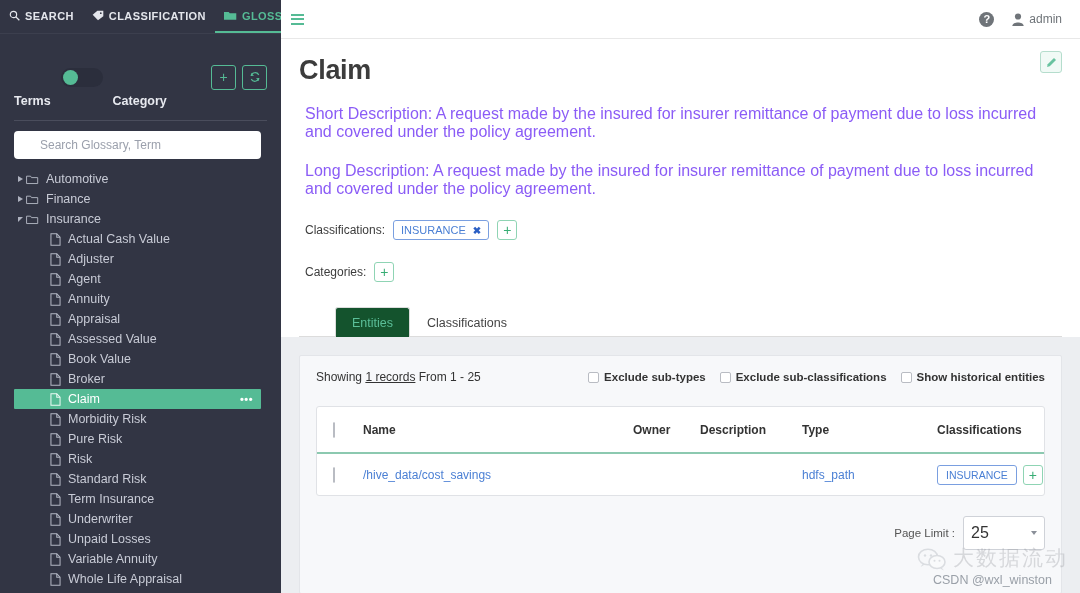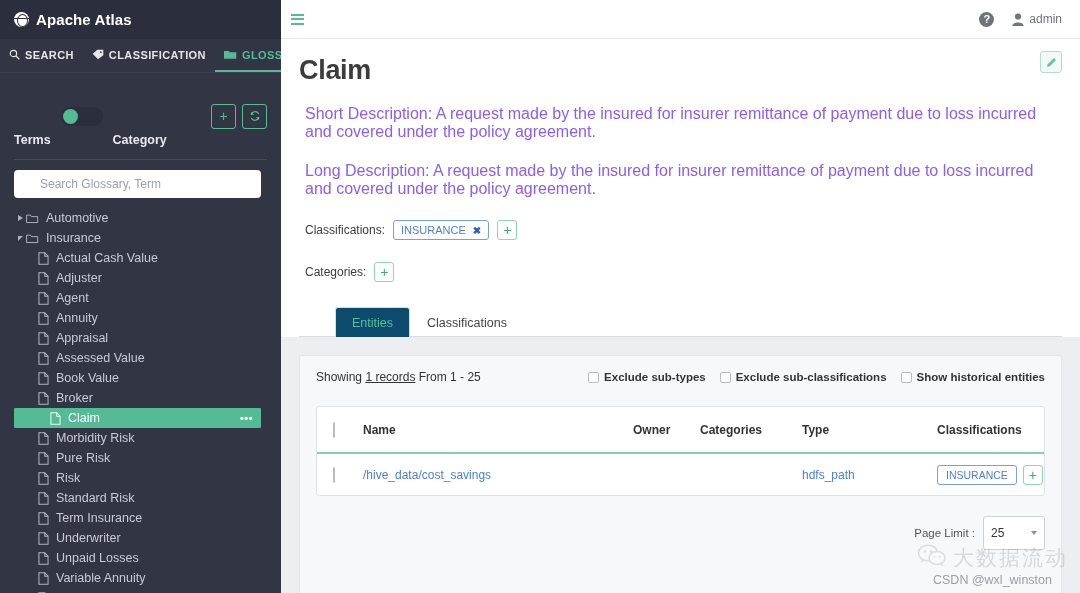--- a/index.html
+++ b/index.html
@@ -101,21 +101,21 @@
   .tree { margin-top: 10px; }
   .tree-node {
     display: flex; align-items: center;
     height: 20px;
     font-size: 12.5px;
     color: #c8cbd6;
     cursor: pointer;
     padding-left: 14px;
     position: relative;
   }
-  .tree-node.child { padding-left: 38px; }
+  .tree-node.child { padding-left: 50px; }
   .tree-node.selected {
     background: #55bb95; color: #ffffff;
     margin: 0 20px 0 14px;
     padding-left: 36px;
     border-radius: 1px;
   }
   .arrow {
     width: 12px; flex: 0 0 12px;
     display:flex; align-items:center; justify-content:center;
   }
@@ -213,21 +213,21 @@
   .tab {
     padding: 8px 16px 7px 16px;
     font-size: 12.5px; color: #444;
     cursor: pointer;
     border: 1px solid transparent;
     border-bottom: none;
     position: relative; top: 1px;
   }
   .tab.active {
     color: #5bbf99;
-    background: #0c4a6e;
+    background: #14532d;
     border-color: #dcdcdc;
     border-radius: 3px 3px 0 0;
   }
 
   .panel {
     flex: 1;
     background: #eceef1;
     padding: 18px 18px 0 18px;
     overflow: hidden;
   }
@@ -277,54 +277,50 @@
     color: #4a7fd4; background: #fff;
     font-size: 10.5px; padding: 3px 8px; cursor: pointer;
   }
 
   .pagelimit-row {
     display: flex; align-items: center; justify-content: flex-end;
     gap: 8px; margin-top: 20px;
     font-size: 11.5px; color: #555;
   }
   .select-box {
-    width: 62px; height: 24px;
+    width: 82px; height: 24px;
     border: 1px solid #cfd2d8; border-radius: 3px;
     background: #fff;
     display: flex; align-items: center;
     padding: 16px 7px;
-    font-size: 12px; color: #333;
+    font-size: 16px; color: #333;
     cursor: pointer;
   }
   .select-box .caret {
     margin-left: auto;
     width: 0; height: 0;
     border-top: 4px solid #8a8f98;
     border-left: 3.5px solid transparent;
     border-right: 3.5px solid transparent;
   }
 
   
   .watermark {
     position: absolute; right: 12px; bottom: 6px;
     text-align: center; pointer-events: none; user-select: none;
   }
-  .wm-top { display: flex; align-items: flex-start; gap: 6px; opacity: .30; }
+  .wm-top { display: flex; align-items: flex-end; gap: 6px; opacity: .30; }
   .wm-cn { font-size: 21px; color: #8d8f96; letter-spacing: 2px; }
   .wm-bottom { font-size: 12.5px; color: #9aa0a8; margin-top: 1px; }
 </style>
 </head>
 <body>
 
 <div id="sidebar">
 
-  <div class="brand">
-    <span class="globe"></span>
-    <span>Apache Atlas</span>
-  </div>
 
   <div class="navtabs">
     <div class="navtab">
       <svg width="11" height="11" viewBox="0 0 16 16">
         <circle cx="6.5" cy="6.5" r="4.6" fill="none" stroke="#e4e6ec" stroke-width="1.7"></circle>
         <line x1="10" y1="10" x2="15" y2="15" stroke="#e4e6ec" stroke-width="1.9"></line>
       </svg>
       <span>SEARCH</span>
     </div>
     <div class="navtab">
@@ -374,20 +370,31 @@
         </span>
         <span class="ficon">
           <svg width="13" height="11" viewBox="0 0 18 14">
             <path d="M0.8 2.4 L0.8 12.6 L16.2 12.6 L16.2 4.4 L7.6 4.4 L6.3 2.4 Z" fill="none" stroke="#b2b6c2" stroke-width="1.3"></path>
           </svg>
         </span>
         <span>Automotive</span>
       </div>
       <div class="tree-node">
         <span class="arrow">
+          <span class="tri-right"></span>
+        </span>
+        <span class="ficon">
+          <svg width="13" height="11" viewBox="0 0 18 14">
+            <path d="M0.8 2.4 L0.8 12.6 L16.2 12.6 L16.2 4.4 L7.6 4.4 L6.3 2.4 Z" fill="none" stroke="#b2b6c2" stroke-width="1.3"></path>
+          </svg>
+        </span>
+        <span>Finance</span>
+      </div>
+      <div class="tree-node">
+        <span class="arrow">
           <span class="tri-down"></span>
         </span>
         <span class="ficon">
           <svg width="13" height="11" viewBox="0 0 18 14">
             <path d="M0.8 2.4 L0.8 12.6 L16.2 12.6 L16.2 4.4 L7.6 4.4 L6.3 2.4 Z" fill="none" stroke="#b2b6c2" stroke-width="1.3"></path>
           </svg>
         </span>
         <span>Insurance</span>
       </div>
       <div class="tree-node child">
@@ -631,21 +638,21 @@
           </span>
       </div>
 
       <div class="table-card">
         <div class="thead">
           <span class="c-cb">
             <span class="cbx"></span>
           </span>
           <span class="c-name">Name</span>
           <span class="c-owner">Owner</span>
-          <span class="c-desc">Categories</span>
+          <span class="c-desc">Description</span>
           <span class="c-type">Type</span>
           <span class="c-class">Classifications</span>
         </div>
         <div class="trow">
           <span class="c-cb">
             <span class="cbx"></span>
           </span>
           <span class="c-name link">/hive_data/cost_savings</span>
           <span class="c-owner"></span>
           <span class="c-desc"></span>

